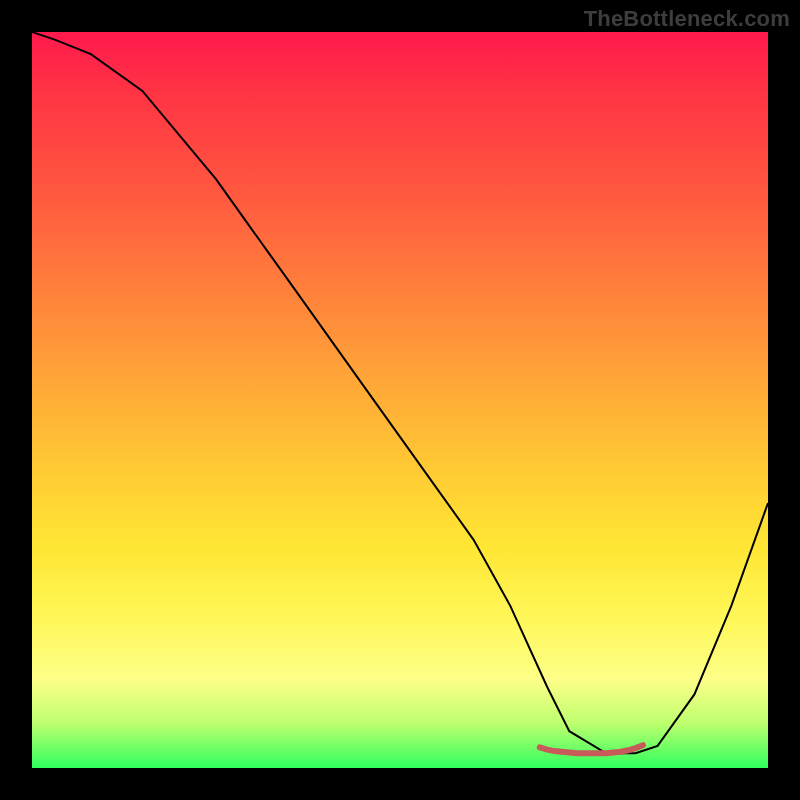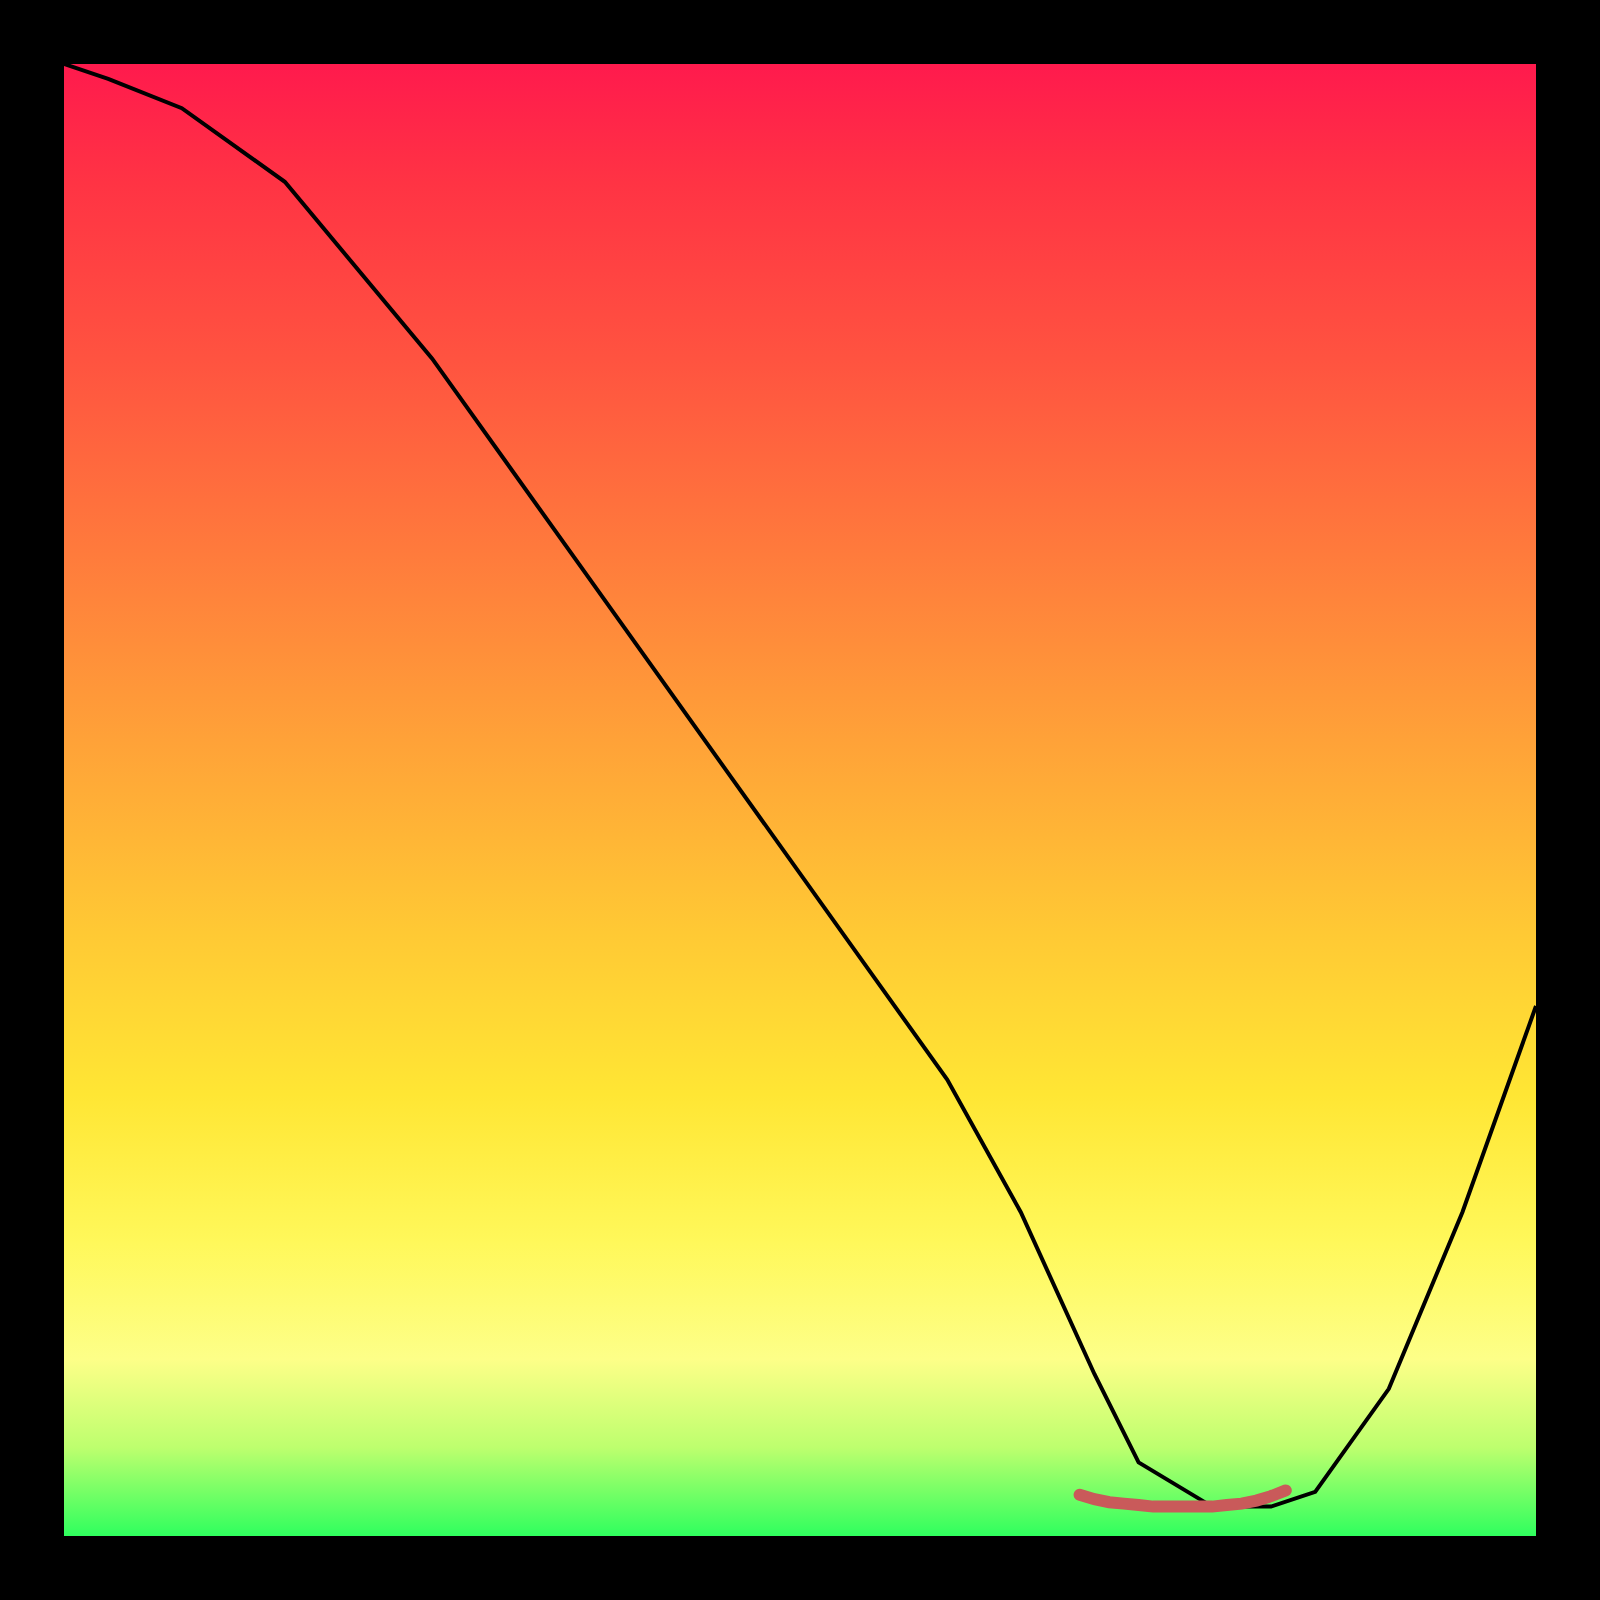--- a/index.html
+++ b/index.html
@@ -56,20 +56,21 @@
     font-size: 22px;
     font-weight: 600;
     letter-spacing: 0.2px;
     user-select: none;
   }
 </style>
 </head>
 <body>
 
 <div class="frame">
+  <div class="watermark">TheBottleneck.com</div>
   <div class="plot">
     <div class="gradient"></div>
     <svg class="curve-svg" viewBox="0 0 736 736" preserveAspectRatio="none">
       <path fill="none" stroke="#000000" stroke-width="2" d="M0.0 0.0 L22.1 7.4 L58.9 22.1 L110.4 58.9 L184.0 147.2 L257.6 250.2 L331.2 353.3 L404.8 456.3 L441.6 507.8 L478.4 574.1 L515.2 655.0 L537.3 699.2 L574.1 721.3 L603.5 721.3 L625.6 713.9 L662.4 662.4 L699.2 574.1 L736.0 471.0"></path>
       <path fill="none" stroke="#c95a5a" stroke-width="6" stroke-linecap="round" d="M507.8 715.4 L515.2 717.6 L522.6 719.1 L529.9 719.8 L537.3 720.5 L544.6 721.3 L552.0 721.3 L559.4 721.3 L566.7 721.3 L574.1 721.3 L581.4 720.5 L588.8 719.8 L596.2 718.3 L603.5 716.1 L610.9 713.2"></path>
     </svg>
   </div>
 </div>
 
 </body></html>

